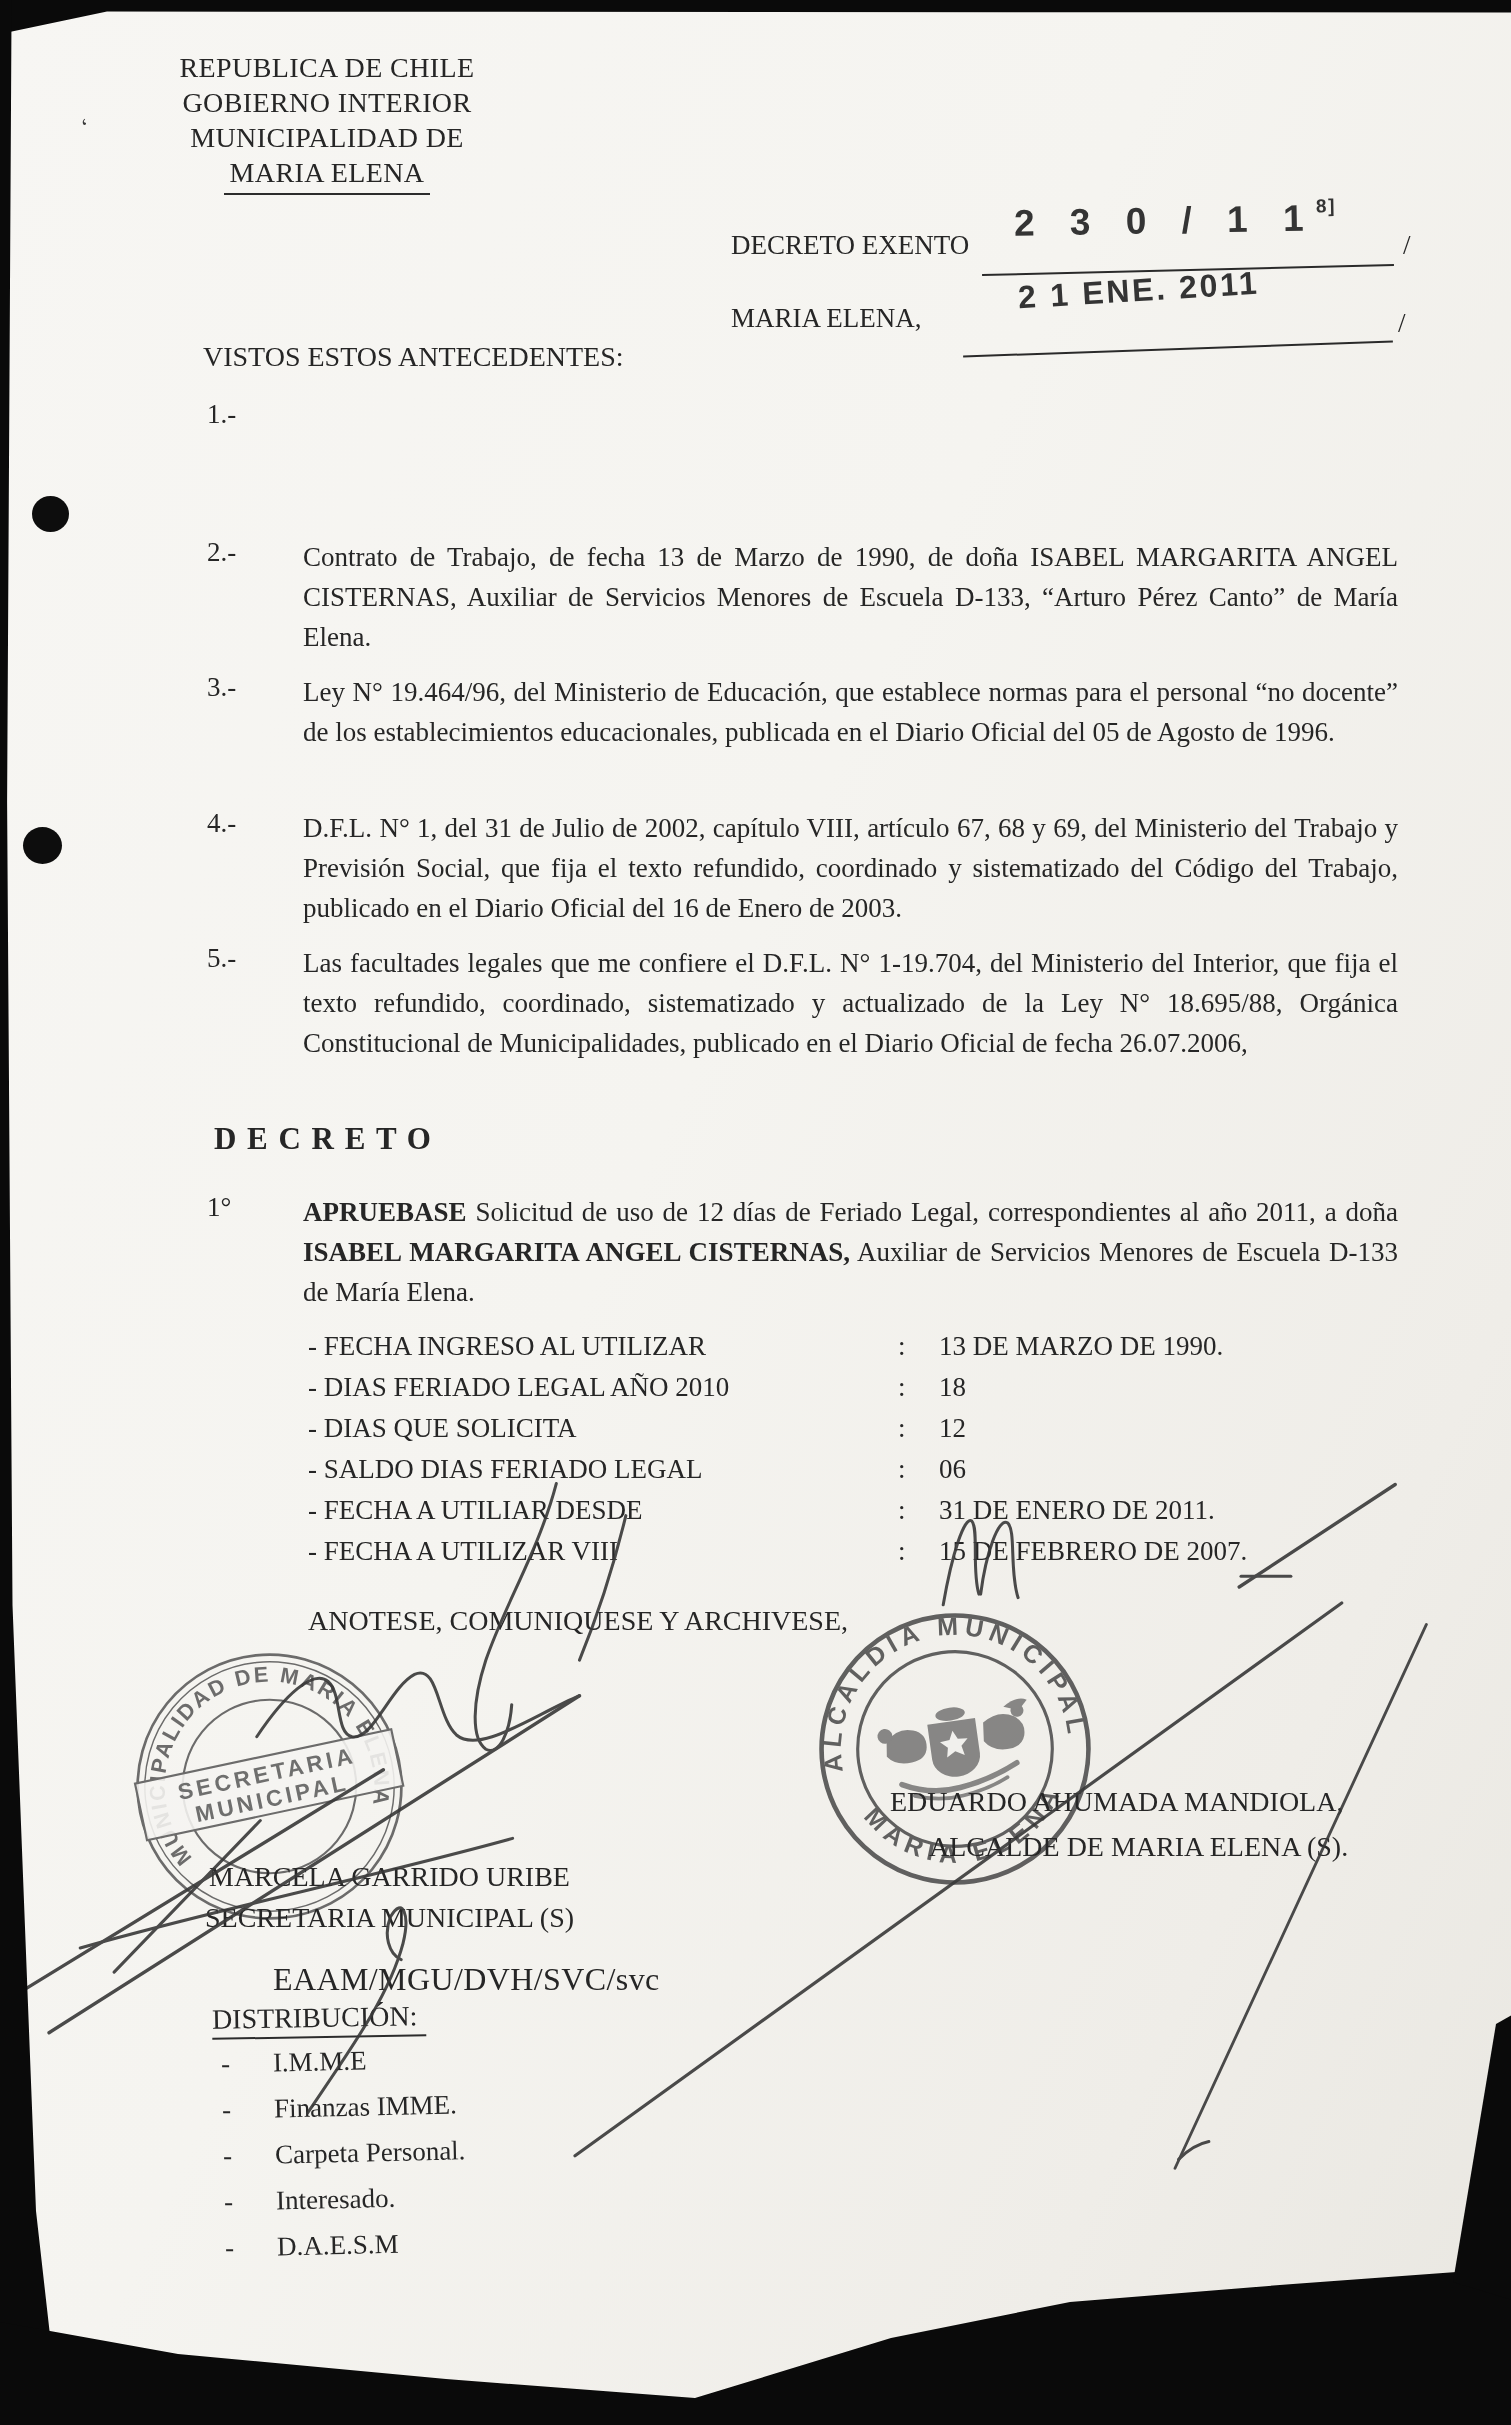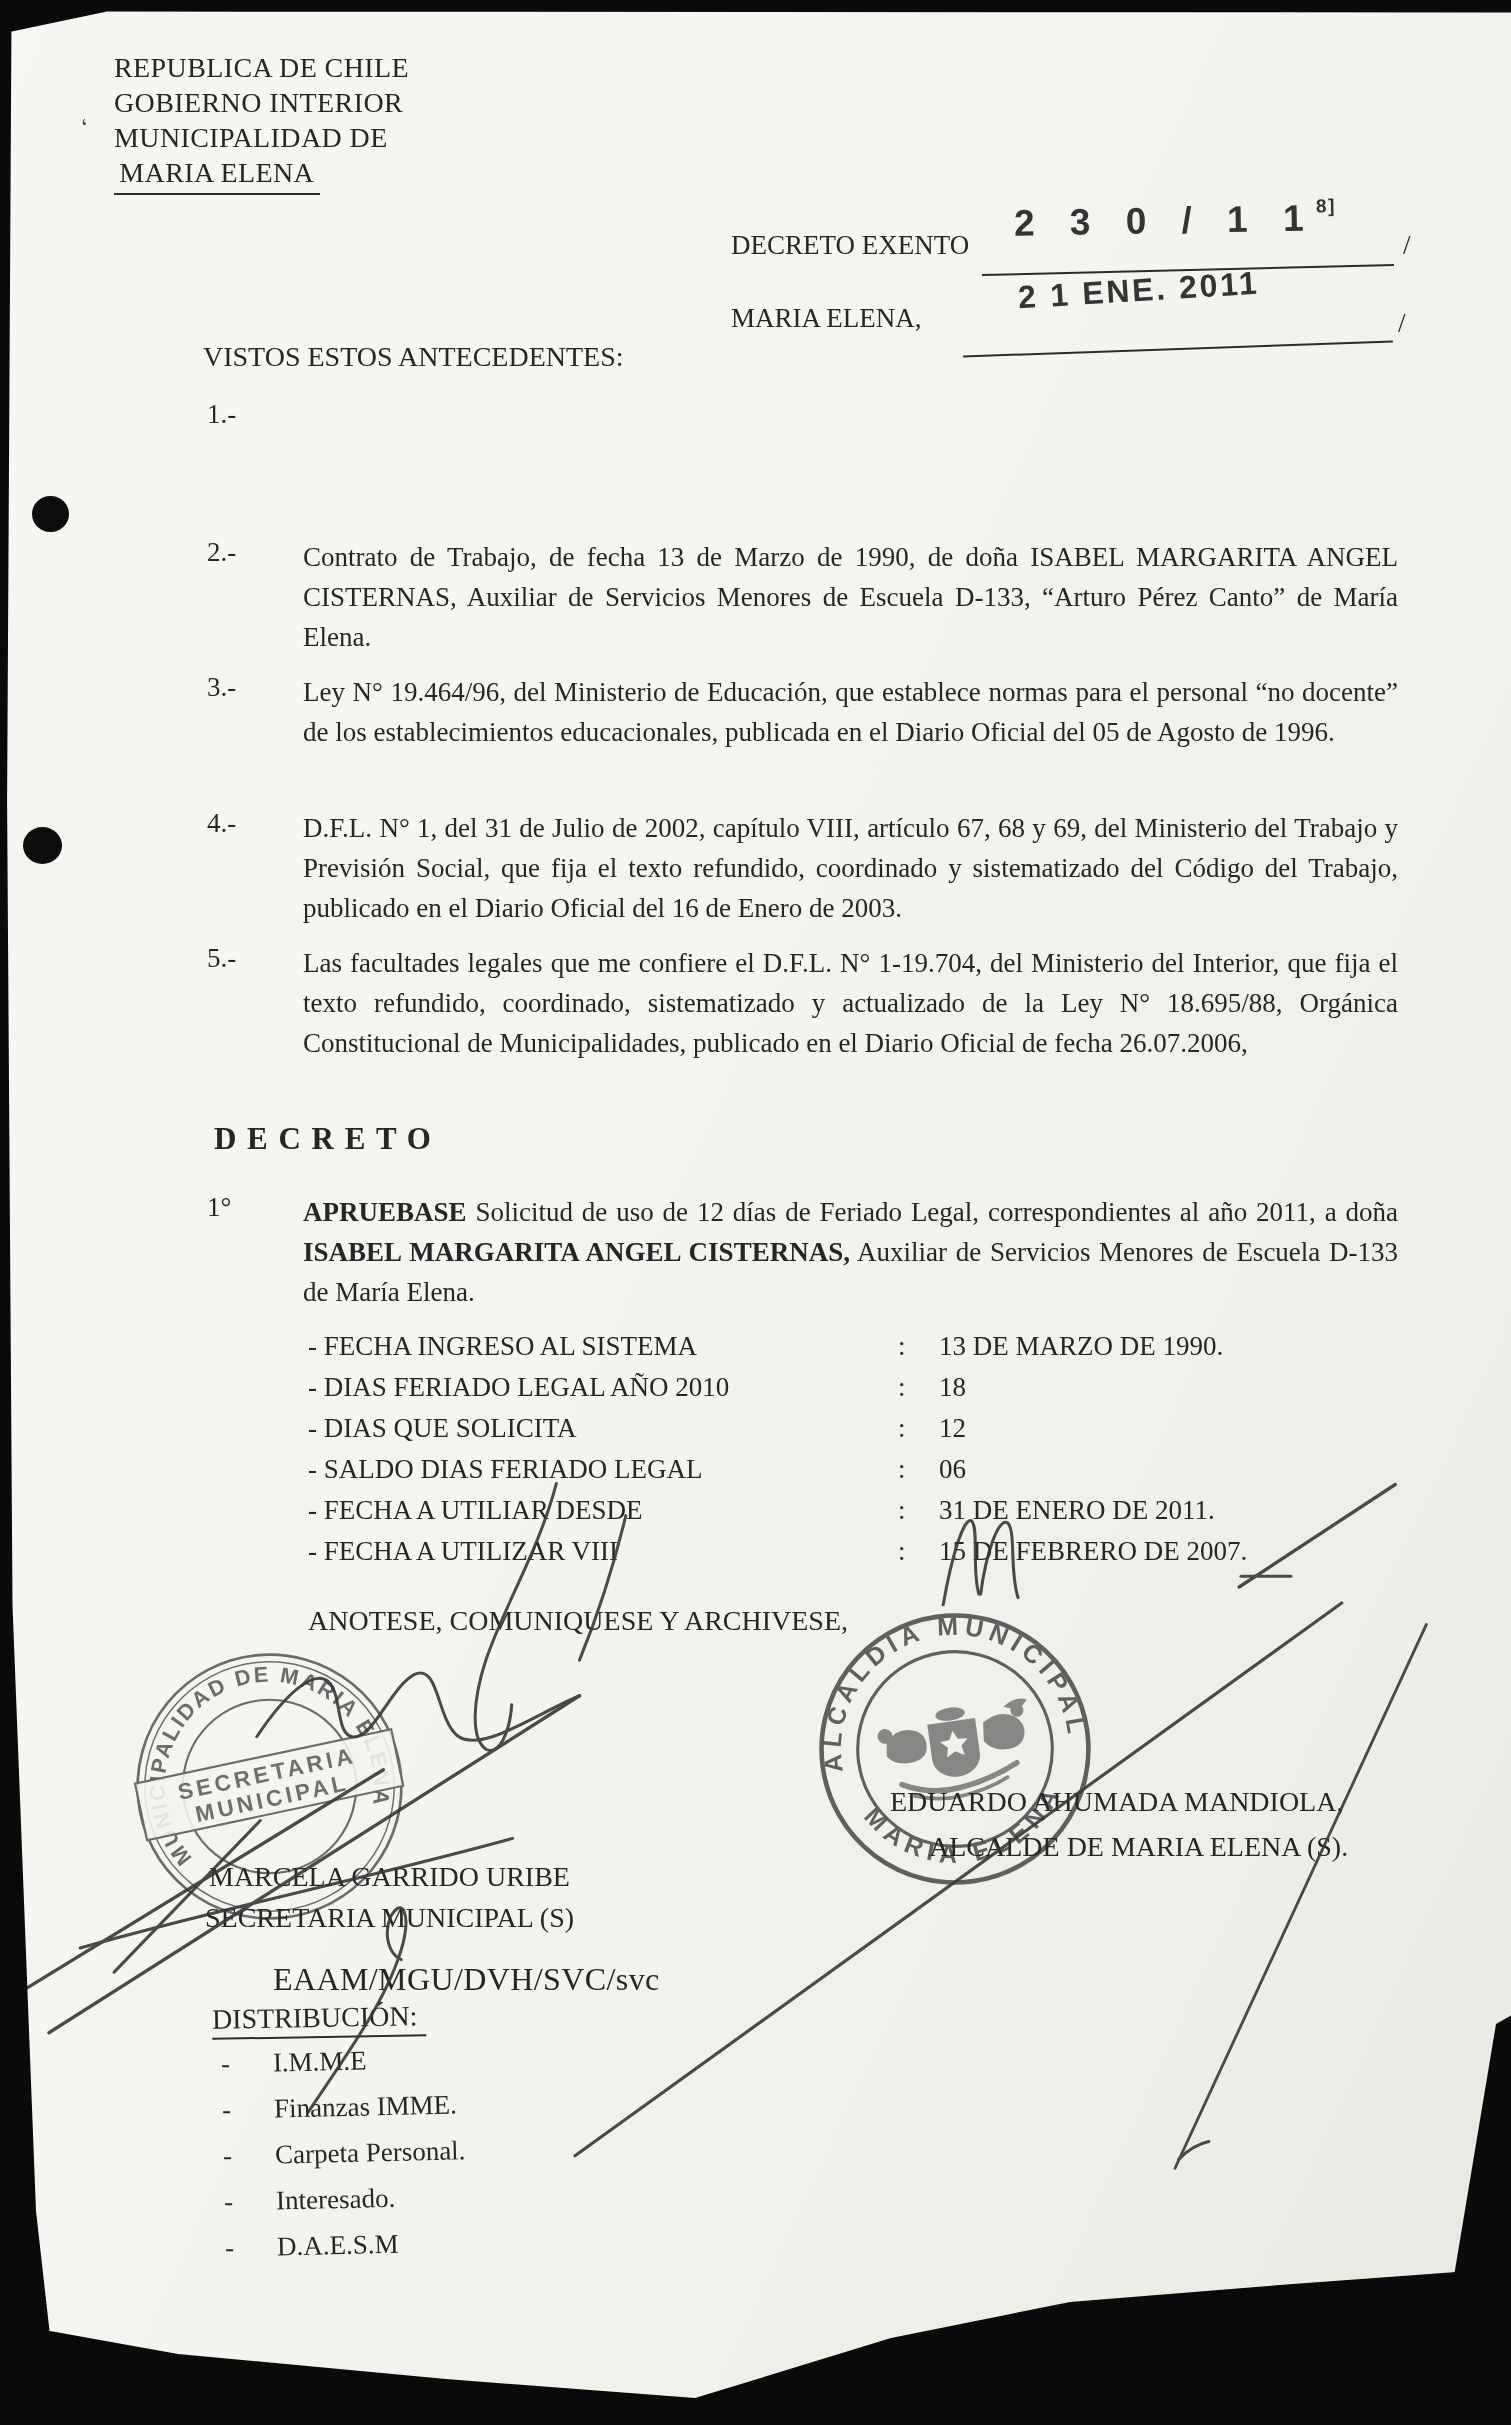--- a/index.html
+++ b/index.html
@@ -14,21 +14,21 @@
   .edge{position:absolute;background:#0a0a0a;}
   .edge-top{left:0;top:0;width:1512px;height:36px;
     clip-path:polygon(0 0,1512px 0,1512px 12.5px,107px 11.6px,0 34px);}
   .edge-left{left:0;top:0;width:53px;height:2371px;
     clip-path:polygon(0 0,11.6px 0,7.1px 802px,12.5px 1605px,36px 2211px,52px 2353px,0 2371px);}
   .edge-bottom{left:0;top:2229px;width:1512px;height:197px;
     clip-path:polygon(0 93px,178px 125px,446px 150px,695px 169px,891px 109px,1070px 73px,1293px 55px,1512px 39px,1512px 197px,0 197px);}
   .edge-right{left:1426px;top:2015px;width:86px;height:285px;
     clip-path:polygon(70px 9px,86px 0,86px 285px,27px 267px);}
   
-  .hdr{left:114px;top:50px;width:426px;text-align:left;font-size:28px;line-height:35px;letter-spacing:0.4px;}
+  .hdr{left:114px;top:50px;width:426px;text-align:center;font-size:28px;line-height:35px;letter-spacing:0.4px;}
   .hdr .ul{display:inline-block;border-bottom:2.7px solid #2c2c2c;padding:0 5.3px 2.7px 5.3px;}
   
   .lbl{font-size:27px;}
   .rule{position:absolute;border-top:2.2px solid #2a2a2a;}
   .stampnum{font-size:37px;font-weight:700;letter-spacing:12.5px;color:#343434;transform:rotate(-1deg);}
   .stampnum sup{font-size:19px;letter-spacing:1.8px;vertical-align:18px;}
   .stampdate{font-size:32px;font-weight:700;letter-spacing:2.7px;color:#343434;transform:rotate(-3.5deg);}
   
   .vistos{left:203px;top:341px;font-size:28px;}
   .itemnum{font-size:27px;}
@@ -94,21 +94,21 @@
   <div class="abs itemnum" style="left:207px;top:943px;">5.-</div>
   <div class="abs itemtxt" style="left:303px;top:943px;">Las facultades legales que me confiere el D.F.L. N° 1-19.704, del Ministerio del Interior, que fija el texto refundido, coordinado, sistematizado y actualizado de la Ley N° 18.695/88, Orgánica Constitucional de Municipalidades, publicado en el Diario Oficial de fecha 26.07.2006,</div>
 
   <div class="abs decreto-h">DECRETO</div>
 
   <div class="abs itemnum" style="left:207px;top:1192px;">1°</div>
   <div class="abs itemtxt" style="left:303px;top:1192px;"><span class="b">APRUEBASE</span><span> Solicitud de uso de 12 días de Feriado Legal, correspondientes al año 2011, a doña </span><span class="b">ISABEL MARGARITA ANGEL CISTERNAS,</span><span> Auxiliar de Servicios Menores de Escuela D-133 de  María Elena.</span></div>
 
   <div class="abs dtable">
     <div class="drow">
-        <div class="dlab">- FECHA INGRESO AL SISTEMA</div>
+        <div class="dlab">- FECHA INGRESO AL UTILIZAR</div>
         <div class="dsep">:</div>
         <div class="dval">13 DE MARZO DE 1990.</div>
       </div>
     <div class="drow">
         <div class="dlab">- DIAS FERIADO LEGAL AÑO 2010</div>
         <div class="dsep">:</div>
         <div class="dval">18</div>
       </div>
     <div class="drow">
         <div class="dlab">- DIAS QUE SOLICITA</div>

